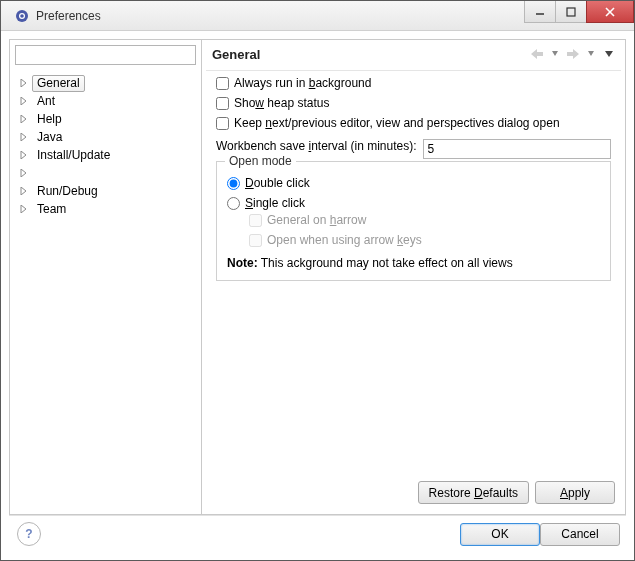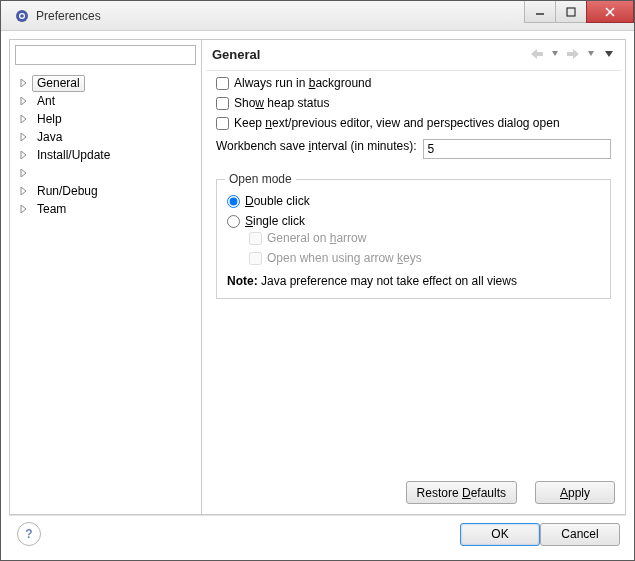--- a/index.html
+++ b/index.html
@@ -35,31 +35,31 @@
 
     .content-body { padding: 2px 10px 8px 10px; flex:1; border-top:1px solid #e5e5e5; margin: 0 4px; }
     .chk-row { display:flex; align-items:center; height: 20px; }
     .chk-row input[type=checkbox] { margin-right: 5px; width:13px; height:13px; }
     .underline-seg { text-decoration: underline; }
 
     .field-row { display:flex; align-items:flex-start; margin-top: 6px; }
     .field-row label { margin-right: 6px; }
     .field-row input[type=text] { flex:1; height:20px; border:1px solid #b5b5b5; padding: 1px 4px; font-size:12px; }
 
-    .groupbox { border:1px solid #d0d0d0; margin-top: 20px; padding: 8px 18px 10px 10px; position:relative; }
+    .groupbox { border:1px solid #d0d0d0; margin-top: 2px; padding: 8px 18px 10px 10px; position:relative; }
     .groupbox .legend { position:absolute; top:-8px; left:8px; background:#fff; padding:0 4px; color:#333; }
     .radio-row { display:flex; align-items:flex-end; height:20px; }
     .radio-row input { margin-right:5px; }
     .sub-chk { margin-left: 22px; display:flex; align-items:center; height:20px; color:#9a9a9a; }
     .sub-chk input { margin-right:5px; }
     .sub-chk input[disabled] { opacity:0.7; }
     .note-row { margin-top:6px; }
     .note-row b { font-weight:bold; }
 
-    .content-footer { display:flex; justify-content:flex-end; padding: 6px 10px 10px 10px; gap:18px; }
+    .content-footer { display:flex; justify-content:flex-end; padding: 6px 10px 10px 10px; gap:6px; }
     .btn { min-width: 80px; height: 23px; border:1px solid #a7a7a7; background: linear-gradient(#f7f7f7,#e4e4e4); font-size:12px; padding: 0 10px; cursor:default; border-radius:3px; }
 
     .dialog-footer { display:flex; align-items:center; padding: 6px 6px 6px 8px; border-top:1px solid #e2e2e2; }
     .help-btn { width:24px; height:24px; border-radius:50%; border:1px solid #b5b5b5; display:flex; align-items:center; justify-content:center; color:#6f86c2; font-weight:bold; background:#fff; }
     .dialog-footer .spacer { flex:1; }
     .dialog-footer .btn.ok { border:1px solid #3b8fdd; box-shadow: 0 0 2px #6fb4f3 inset; }
   </style>
 </head>
 <body>
 
@@ -229,21 +229,21 @@
             </div>
             <div class="sub-chk">
               <input type="checkbox" disabled="" style="">
               <label><span>General on </span><span class="underline-seg">h</span><span>arrow</span></label>
             </div>
             <div class="sub-chk">
               <input type="checkbox" disabled="" style="">
               <label><span>Open when using arrow </span><span class="underline-seg">k</span><span>eys</span></label>
             </div>
             <div class="note-row">
-              <b>Note:</b><span> Java preference may not take effect on all views</span>
+              <b>Note:</b><span> This ackground may not take effect on all views</span>
             </div>
           </div>
         </div>
 
         <div class="content-footer">
           <button class="btn"><span>Restore </span><span class="underline-seg">D</span><span>efaults</span></button>
           <button class="btn"><span></span><span class="underline-seg">A</span><span>pply</span></button>
         </div>
       </div>
     </div>

